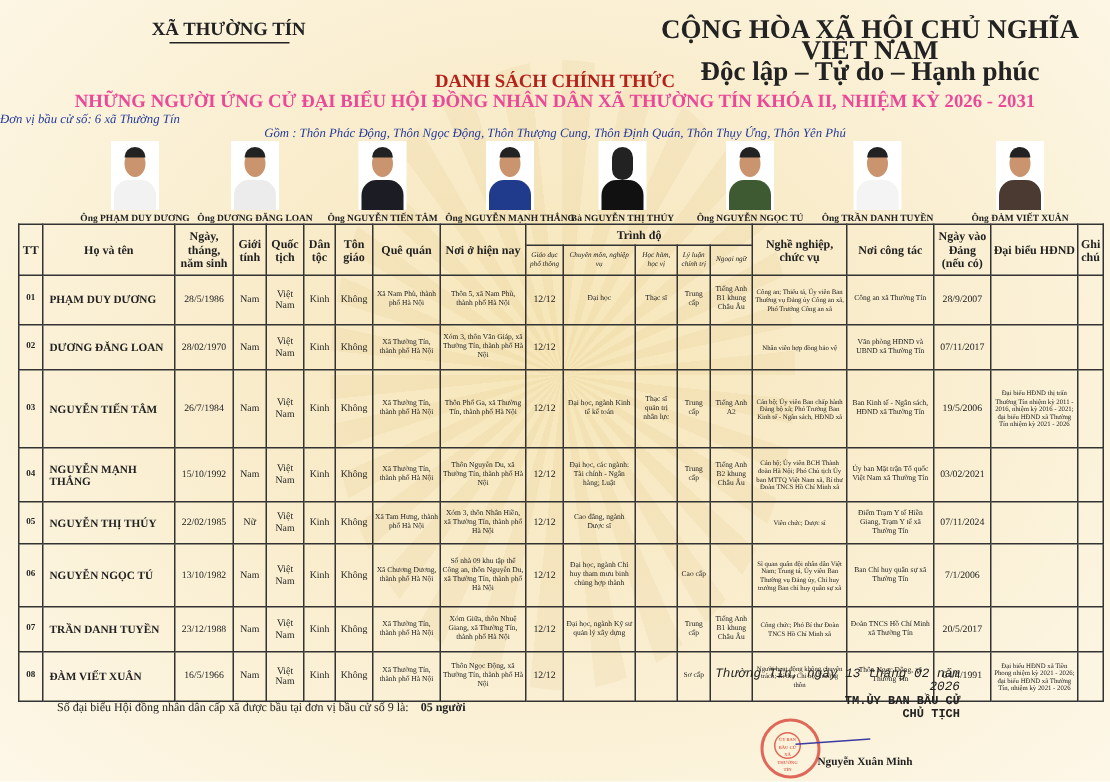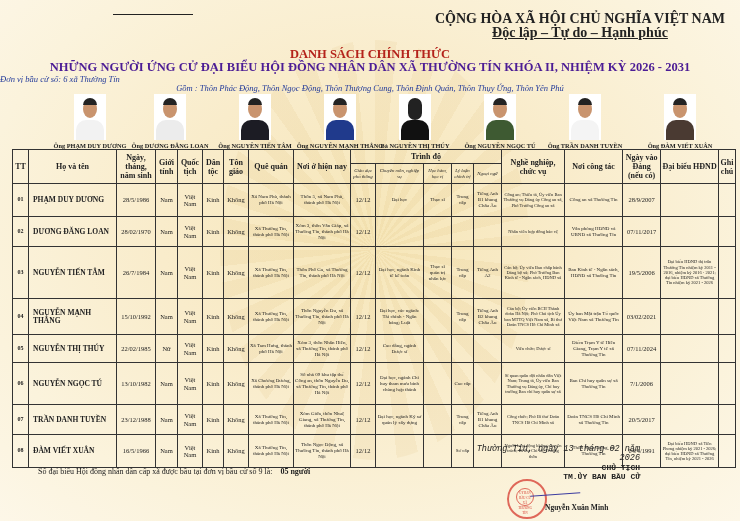--- a/index.html
+++ b/index.html
@@ -11,24 +11,24 @@
     position:relative;
   }
   .emblem {
     position:absolute; left:220px; top:40px; width:310px; height:420px;
     border-radius:50%;
     background: repeating-conic-gradient(rgba(210,170,90,0.10) 0deg 6deg, rgba(255,255,255,0) 6deg 12deg);
     pointer-events:none;
   }
   .hdr-left { position:absolute; left:60px; top:12px; width:185px; text-align:center; font-weight:bold; font-size:12.5px; line-height:14px; }
   .hdr-left .line { width:80px; height:1px; background:#222; margin:2px auto 0; }
-  .hdr-right { position:absolute; left:430px; top:12px; width:300px; text-align:center; font-weight:bold; font-size:14px; line-height:14px; }
-  .hdr-right .sub { text-decoration:underline; }
+  .hdr-right { position:absolute; left:430px; top:12px; width:300px; text-align:center; font-weight:bold; font-size:18px; line-height:14px; }
+  .hdr-right .sub { }
   .title1 { position:absolute; left:0; width:740px; top:47px; text-align:center; color:#b4231b; font-weight:bold; font-size:12.5px; }
-  .title2 { position:absolute; left:0; width:740px; top:60px; text-align:center; color:#4c1d95; font-weight:bold; font-size:12.5px; }
+  .title2 { position:absolute; left:0; width:740px; top:60px; text-align:center; color:#ec4899; font-weight:bold; font-size:12.5px; }
   .unit { position:absolute; left:0; width:740px; top:74px; text-align:left; color:#223a9a; font-style:italic; font-size:8.5px; }
   .gom { position:absolute; left:0; width:740px; top:83px; text-align:center; color:#223a9a; font-style:italic; font-size:8.5px; }
 
   .photo-row { position:absolute; top:94px; left:0; width:740px; height:56px; }
   .cand { position:absolute; top:0; width:90px; text-align:center; }
   .photo { width:32px; height:46px; margin:0 auto; position:relative; background:#fff; overflow:hidden; }
   .photo .head { position:absolute; left:9px; top:6px; width:14px; height:18px; border-radius:50%; background:#c9946e; }
   .photo .hair { position:absolute; left:9px; top:4px; width:14px; height:7px; border-radius:7px 7px 0 0; background:#222; }
   .photo .body { position:absolute; left:2px; top:26px; width:28px; height:22px; border-radius:10px 10px 0 0; }
   .cand .cap { font-size:6.3px; font-weight:bold; white-space:nowrap; margin-top:2px; }
@@ -55,20 +55,21 @@
   .stamp .inner { position:absolute; left:7px; top:7px; width:18px; height:18px; border:1px solid #d63a2f; border-radius:50%; font-size:3px; color:#d63a2f; text-align:center; line-height:5px; font-weight:bold; padding-top:2px; box-sizing:border-box; }
   .signature { position:absolute; left:530px; top:486px; width:50px; height:8px; border-bottom:1px solid #3b3ba0; transform:rotate(-4deg); }
   .signer { position:absolute; left:545px; top:503px; font-weight:bold; font-size:7.5px; }
 </style>
 </head>
 <body>
 
 <div class="emblem"></div>
 
 <div class="hdr-left">
+  <div>XÃ THƯỜNG TÍN</div>
   <div class="line"></div>
 </div>
 <div class="hdr-right">
   <div>CỘNG HÒA XÃ HỘI CHỦ NGHĨA VIỆT NAM</div>
   <div class="sub">Độc lập – Tự do – Hạnh phúc</div>
 </div>
 
 <div class="title1">DANH SÁCH CHÍNH THỨC</div>
 <div class="title2">NHỮNG NGƯỜI ỨNG CỬ ĐẠI BIỂU HỘI ĐỒNG NHÂN DÂN XÃ THƯỜNG TÍN KHÓA II, NHIỆM KỲ 2026 - 2031</div>
 <div class="unit">Đơn vị bầu cử số: 6 xã Thường Tín</div>
@@ -360,20 +361,20 @@
       </tr>
     </tbody>
 </table>
 
 <div class="summary">
   <div class="row"><span>Số đại biểu Hội đồng nhân dân cấp xã được bầu tại đơn vị bầu cử số 9 là:</span> <b class="v2" style="position:static;margin-left:6px">05 người</b></div>
 </div>
 
 <div class="sign">
   <div class="date">Thường Tín, ngày 13 tháng 02 năm 2026</div>
+  <div class="org">TM.ỦY BAN BẦU CỬ</div>
   <div class="org">CHỦ TỊCH</div>
-  <div class="org">TM.ỦY BAN BẦU CỬ</div>
 </div>
 <div class="stamp">
     <div class="inner">ỦY BAN BẦU CỬ XÃ THƯỜNG TÍN</div>
   </div>
 <div class="signature"></div>
 <div class="signer">Nguyễn Xuân Minh</div>
 
 </body></html>

